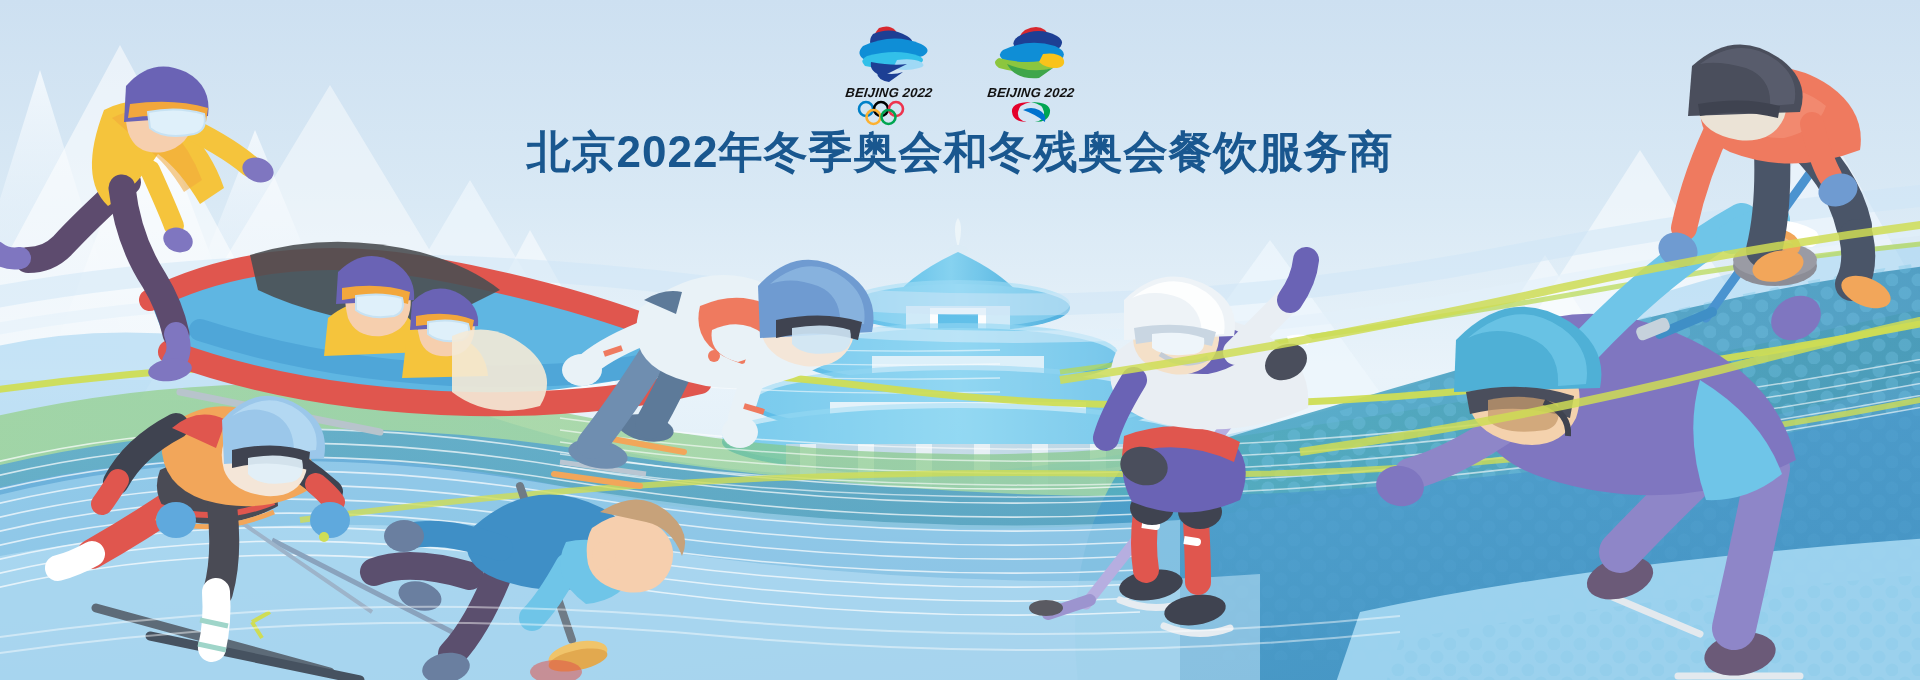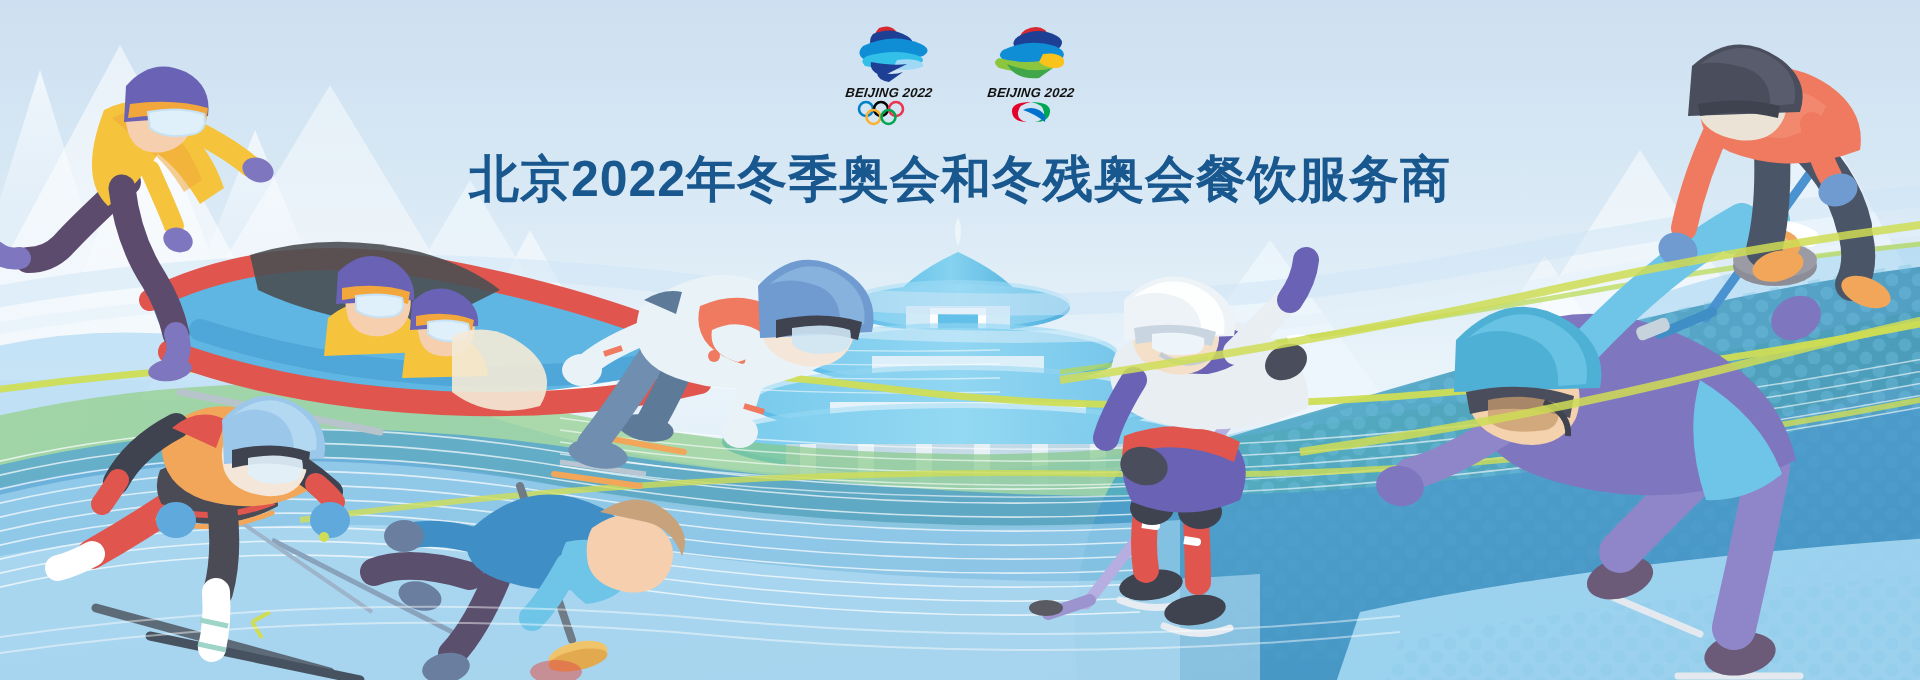--- a/index.html
+++ b/index.html
@@ -9,21 +9,21 @@
   .lay{position:absolute;left:0;top:0;width:1920px;height:680px;}
   svg.lay{display:block;}
 
   
   #header{position:absolute;left:0;top:0;width:1920px;z-index:60;text-align:center;}
   #logos{display:flex;justify-content:center;align-items:flex-start;gap:22px;padding-top:22px;}
   .logo{width:120px;}
   .logo svg{display:block;margin:0 auto;}
   .logo-word{font-style:italic;font-weight:bold;font-size:13px;letter-spacing:.2px;
     color:#111;text-align:center;margin-top:1px;transform:skewX(-6deg);}
-  #title{margin-top:28px;font-size:50px;font-weight:bold;letter-spacing:1px;
+  #title{margin-top:4px;font-size:44px;font-weight:bold;letter-spacing:1px;
     color:#19578f;white-space:nowrap;line-height:1;}
 </style>
 </head>
 <body>
 
 <div id="banner">
 
   <svg class="lay" viewBox="0 0 1920 680" preserveAspectRatio="none">
     <defs>
       <linearGradient id="skyG" x1="0" y1="0" x2="0" y2="1">

